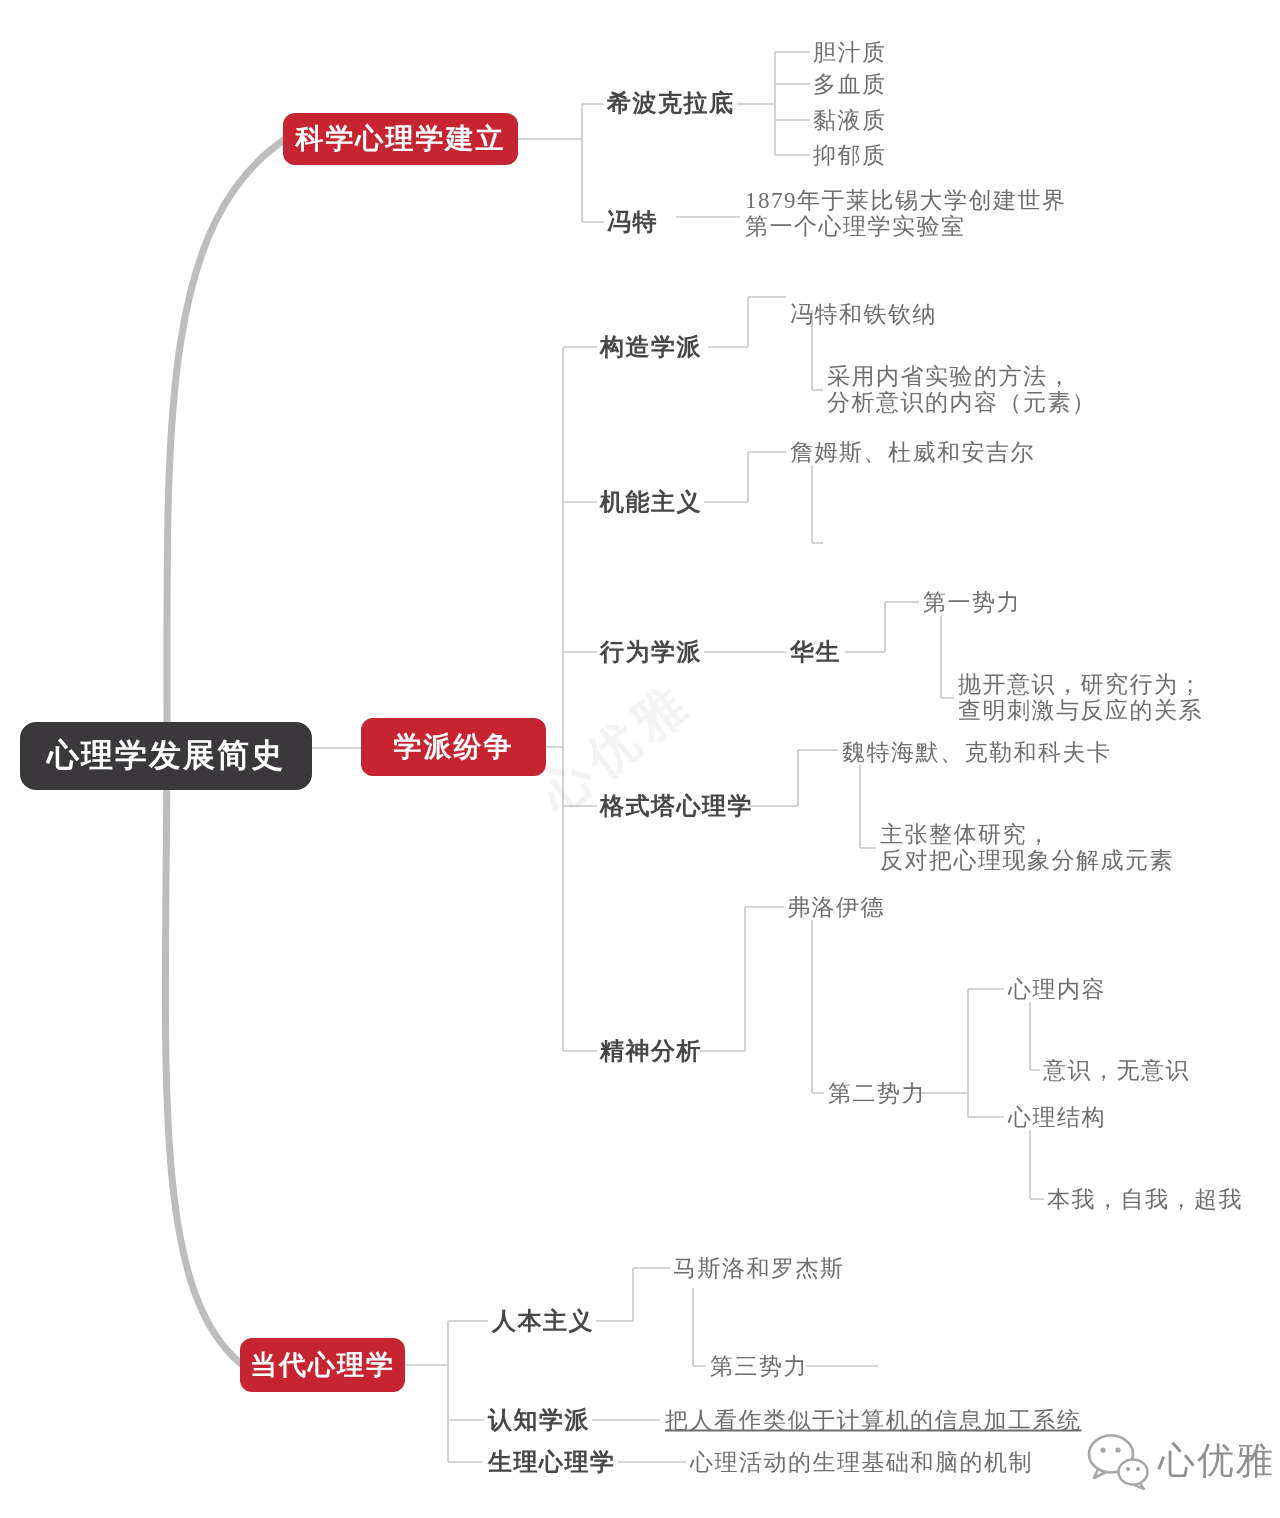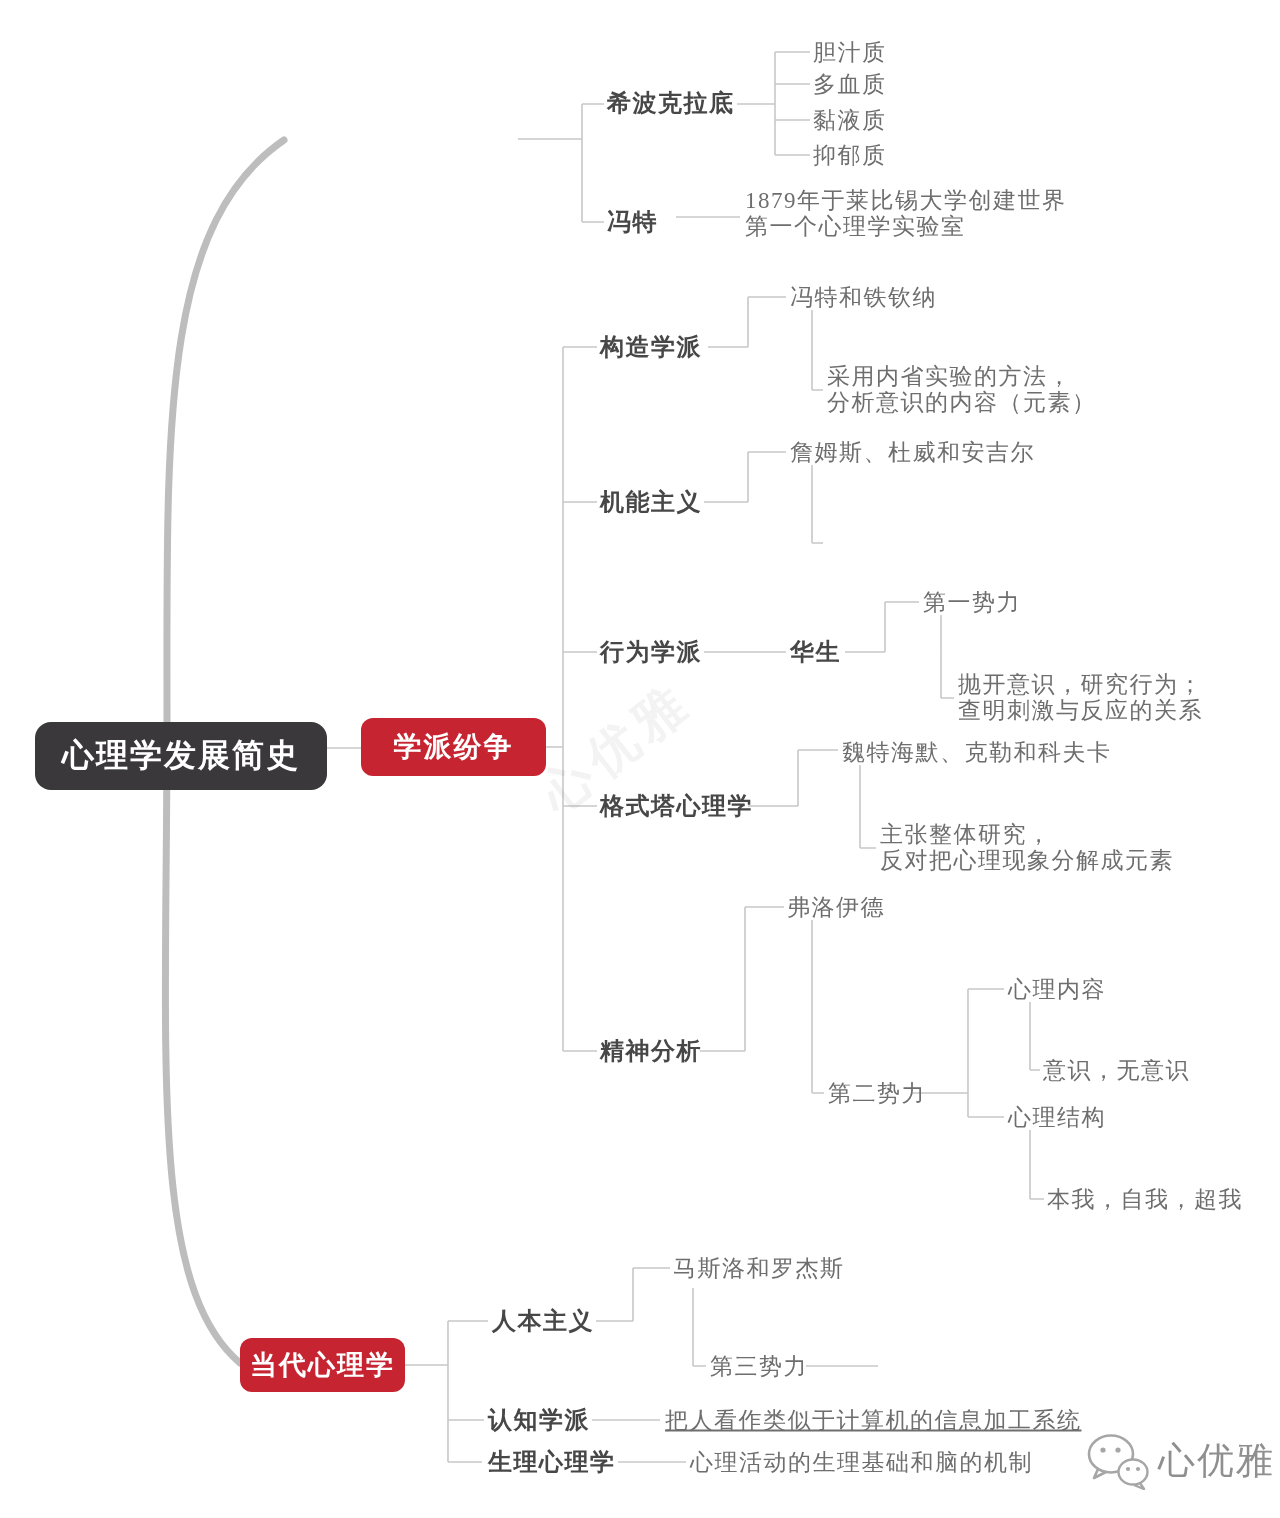--- a/index.html
+++ b/index.html
@@ -69,37 +69,38 @@
     <path class="ln" d="M405,1365 H448 M448,1321 V1462 M448,1321 H488 M448,1420 H484 M448,1462 H482"></path>
     <path class="ln" d="M596,1321 H633 M633,1268 V1321 M633,1268 H670"></path>
     <path class="ln" d="M693,1288 V1366 M693,1366 H706"></path>
     <path class="ln" d="M806,1366 H878"></path>
     <path class="ln" d="M592,1420 H660"></path>
     <path class="ln" d="M618,1462 H686"></path>
   </svg>
 
   <div class="wm-diag">心优雅</div>
 
-  <div class="box dark" style="left:35px;top:722px;width:292px;height:68px;">心理学发展简史</div>
+  <div class="box dark" style="left:20px;top:722px;width:292px;height:68px;">心理学发展简史</div>
+  <div class="box red" style="left:283px;top:113px;width:235px;height:52px;">科学心理学建立</div>
   <div class="box red" style="left:361px;top:718px;width:185px;height:58px;">学派纷争</div>
   <div class="box red" style="left:240px;top:1338px;width:165px;height:54px;font-size:27px;">当代心理学</div>
 
   <div class="node lbl" style="left:607px;top:92px;margin-top:11px;">希波克拉底</div>
   <div class="node txt" style="left:813px;top:52px;">胆汁质</div>
   <div class="node txt" style="left:813px;top:84px;">多血质</div>
   <div class="node txt" style="left:813px;top:120px;">黏液质</div>
   <div class="node txt" style="left:813px;top:155px;">抑郁质</div>
   <div class="node lbl" style="left:607px;top:222px;">冯特</div>
   <div class="node txt desc" style="left:745px;top:214px;">
     <div>1879年于莱比锡大学创建世界</div>
     <div>第一个心理学实验室</div>
   </div>
 
   <div class="node lbl" style="left:600px;top:347px;">构造学派</div>
-  <div class="node txt" style="left:790px;top:297px;">冯特和铁钦纳</div>
+  <div class="node txt" style="left:790px;top:314px;">冯特和铁钦纳</div>
   <div class="node txt desc" style="left:827px;top:390px;">
     <div>采用内省实验的方法，</div>
     <div>分析意识的内容（元素）</div>
   </div>
 
   <div class="node lbl" style="left:600px;top:502px;">机能主义</div>
   <div class="node txt" style="left:790px;top:452px;">詹姆斯、杜威和安吉尔</div>
 
   <div class="node lbl" style="left:600px;top:652px;">行为学派</div>
   <div class="node lbl" style="left:790px;top:652px;">华生</div>

